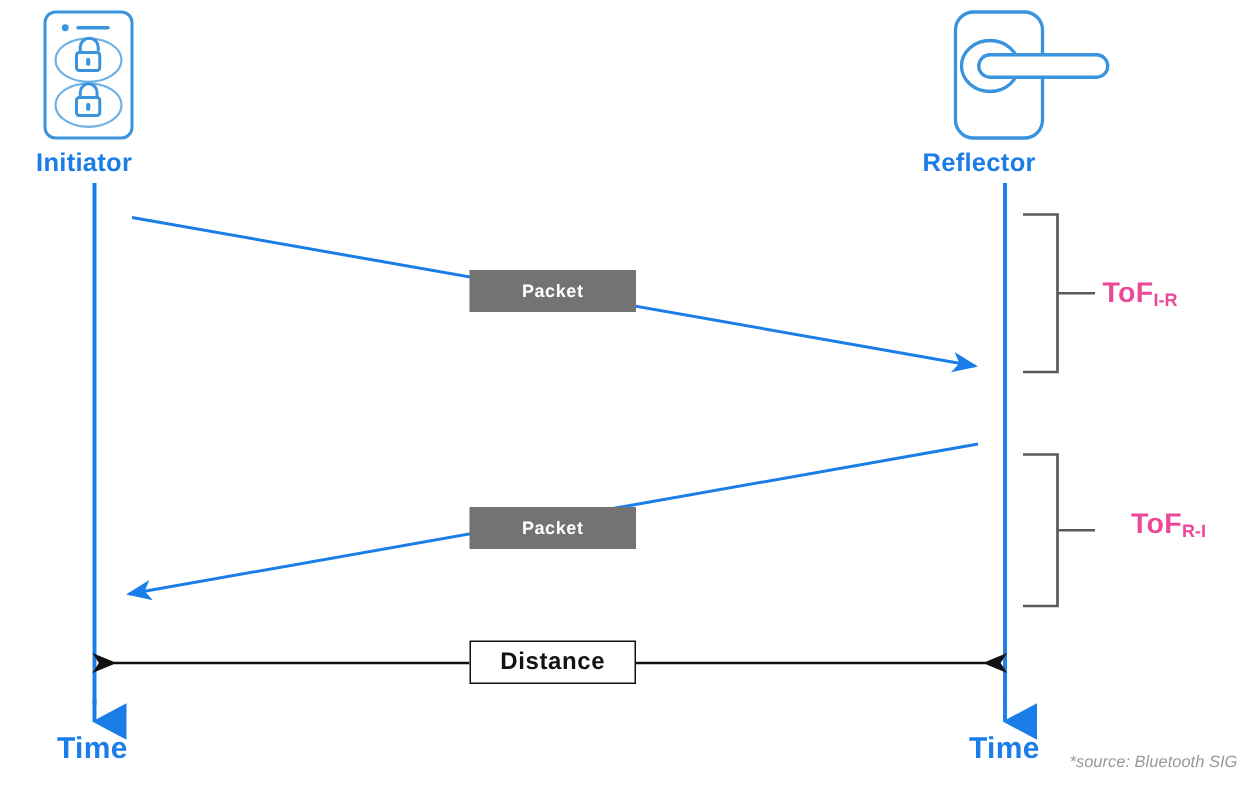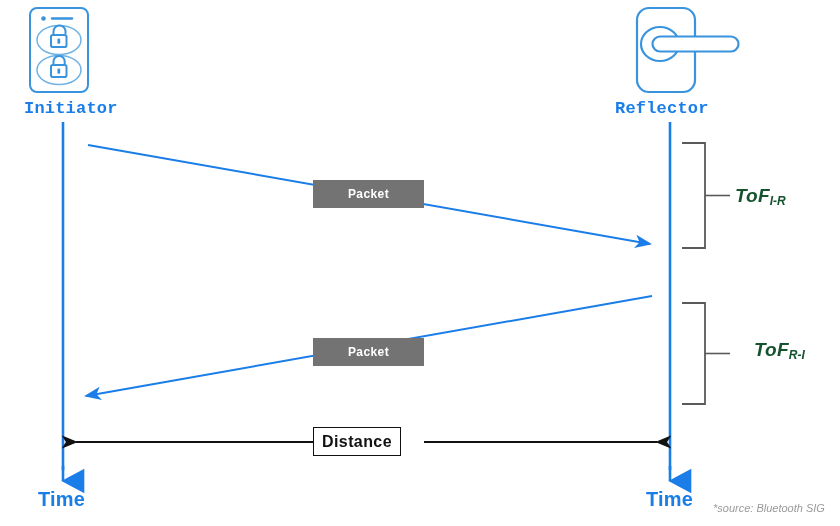--- a/index.html
+++ b/index.html
@@ -27,21 +27,20 @@
   .lbl {
     position: absolute;
     white-space: nowrap;
     line-height: 1;
   }
   .node-label {
     font-size: 17px;
     font-weight: bold;
     color: #1a7de8;
     letter-spacing: 0.2px;
-    font-family: Liberation Mono, monospace;
   }
   #initiator-label { left: 24px; top: 100px; }
   #reflector-label { left: 615px; top: 100px; }
 
   .time-label {
     font-size: 20px;
     font-weight: bold;
     color: #1a7de8;
     letter-spacing: 0.2px;
   }
@@ -59,40 +58,39 @@
     align-items: center;
     justify-content: center;
   }
   #packet-box-downlink { left: 313px; top: 180px; width: 111px; height: 28px; }
   #packet-box-uplink   { left: 313px; top: 338px; width: 111px; height: 28px; }
 
   #distance-box {
     position: absolute;
     left: 313px;
     top: 427px;
-    width: 88px;
+    width: 111px;
     height: 29px;
     background: #ffffff;
     border: 1.6px solid #111111;
     color: #111111;
     font-size: 16px;
     font-weight: bold;
     letter-spacing: 0.4px;
     display: flex;
     align-items: center;
     justify-content: center;
     box-sizing: border-box;
   }
 
   .tof-label {
     font-size: 19px;
     font-weight: bold;
-    color: #14532d;
+    color: #ec4899;
     letter-spacing: 0.2px;
-    font-style: italic;
   }
   .tof-label sub {
     font-size: 12px;
     font-weight: bold;
     vertical-align: baseline;
     position: relative;
     top: 3px;
     letter-spacing: 0;
   }
   #tof-ir-label { left: 735px; top: 186px; }

